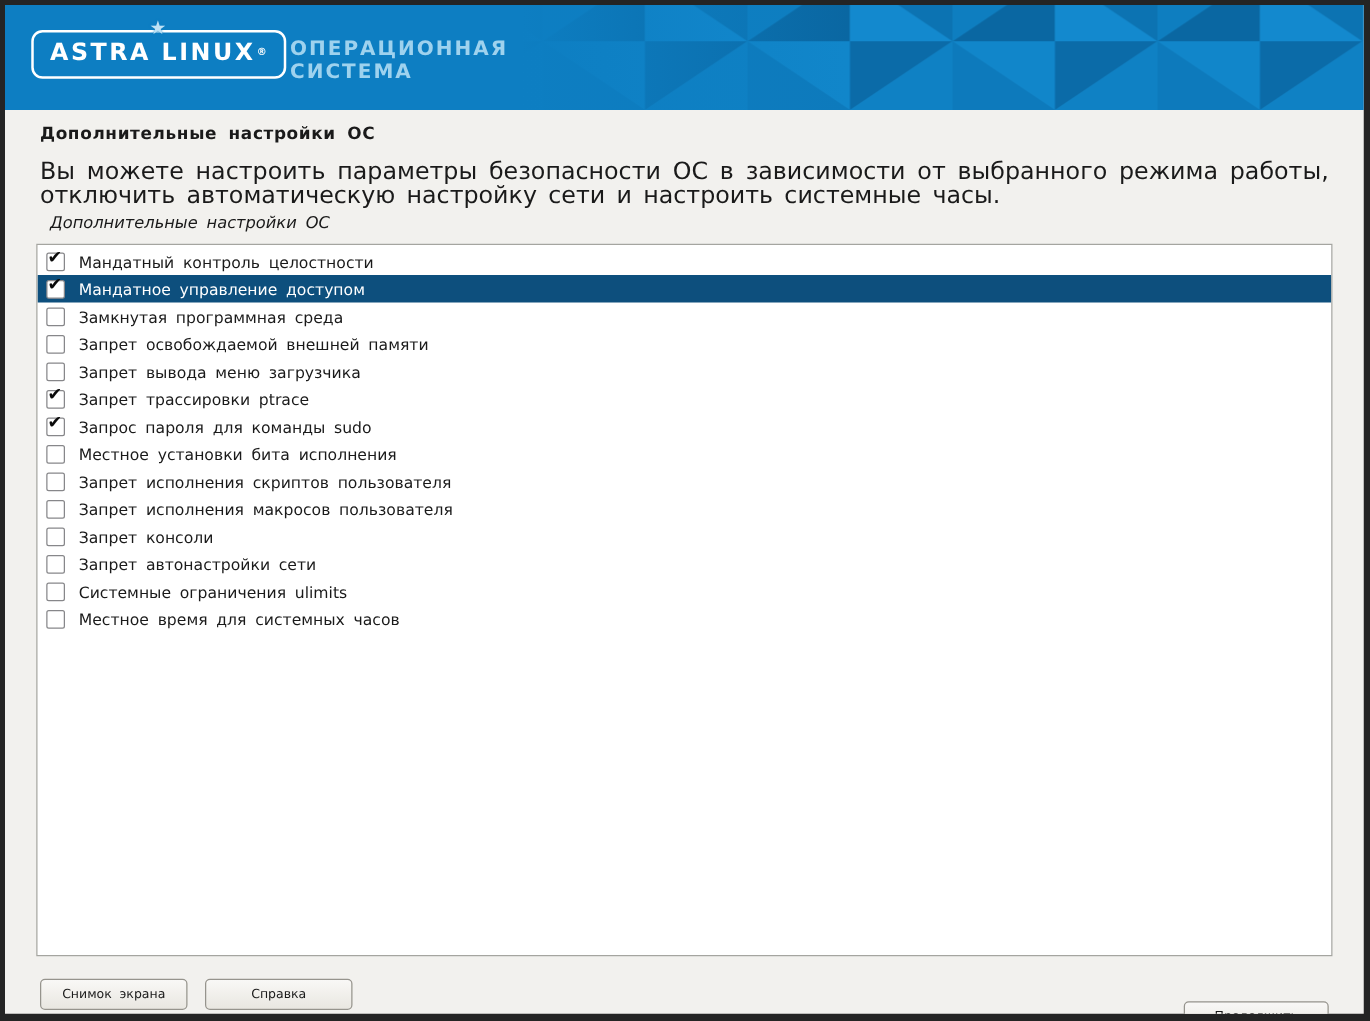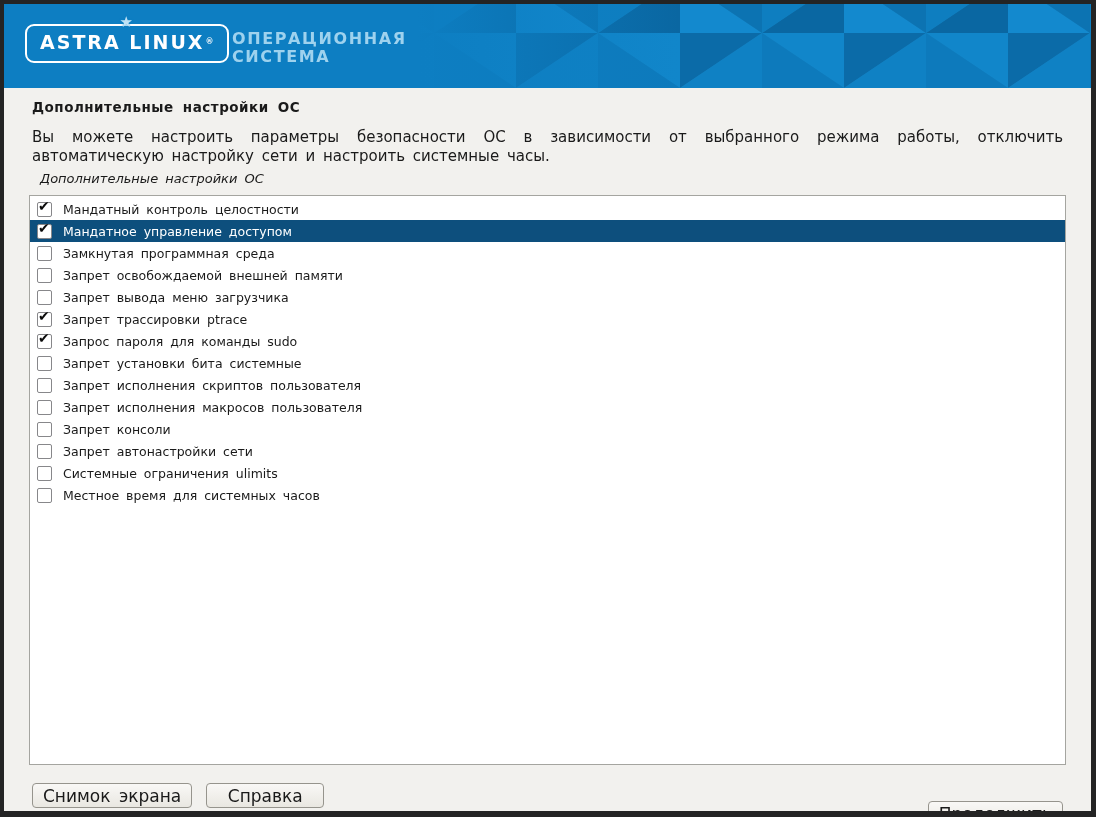--- a/index.html
+++ b/index.html
@@ -44,21 +44,21 @@
 
   
   .content { flex: 1; display: flex; flex-direction: column; padding: 0 24px; }
   .page-title {
     margin: 11px 4px 0 4px;
     font-size: 13.5px; font-weight: bold; color: #1a1a1a;
     letter-spacing: 0.5px; word-spacing: 4px;
   }
   .desc {
     margin: 13px 4px 0 4px;
-    font-size: 15px; color: #1a1a1a; line-height: 19px;
+    font-size: 19px; color: #1a1a1a; line-height: 19px;
     text-align: justify; word-spacing: 3px;
   }
   .subtitle {
     margin: 5px 4px 0 12px;
     font-size: 13px; font-style: italic; color: #1a1a1a;
     word-spacing: 3px;
   }
 
   
   .listbox {
@@ -96,21 +96,21 @@
     flex: 1;
     display: flex; align-items: center;
     padding: 0 4px 10px 4px; gap: 14px;
   }
   .btn {
     min-width: 118px; height: 25px;
     background: linear-gradient(#f9f8f6, #e9e7e1);
     border: 1px solid #96948d;
     border-radius: 4px;
     font-family: "DejaVu Sans", sans-serif;
-    font-size: 17px; color: #1a1a1a;
+    font-size: 10px; color: #1a1a1a;
     word-spacing: 3px;
     padding: 0 10px;
     cursor: pointer;
   }
   .btn-continue { margin-left: auto; min-width: 116px; margin-top: 36px; }
 </style>
 </head>
 <body>
 
 <div class="window">
@@ -195,21 +195,21 @@
         <div class="row">
     <span class="cb">
       <span class="check">✔</span>
     </span>
     <span class="lbl">Запрос пароля для команды sudo</span>
   </div>
         <div class="row">
     <span class="cb">
       <span class="check"></span>
     </span>
-    <span class="lbl">Запрет установки бита системные</span>
+    <span class="lbl">Местное установки бита исполнения</span>
   </div>
         <div class="row">
     <span class="cb">
       <span class="check"></span>
     </span>
     <span class="lbl">Запрет исполнения скриптов пользователя</span>
   </div>
         <div class="row">
     <span class="cb">
       <span class="check"></span>

